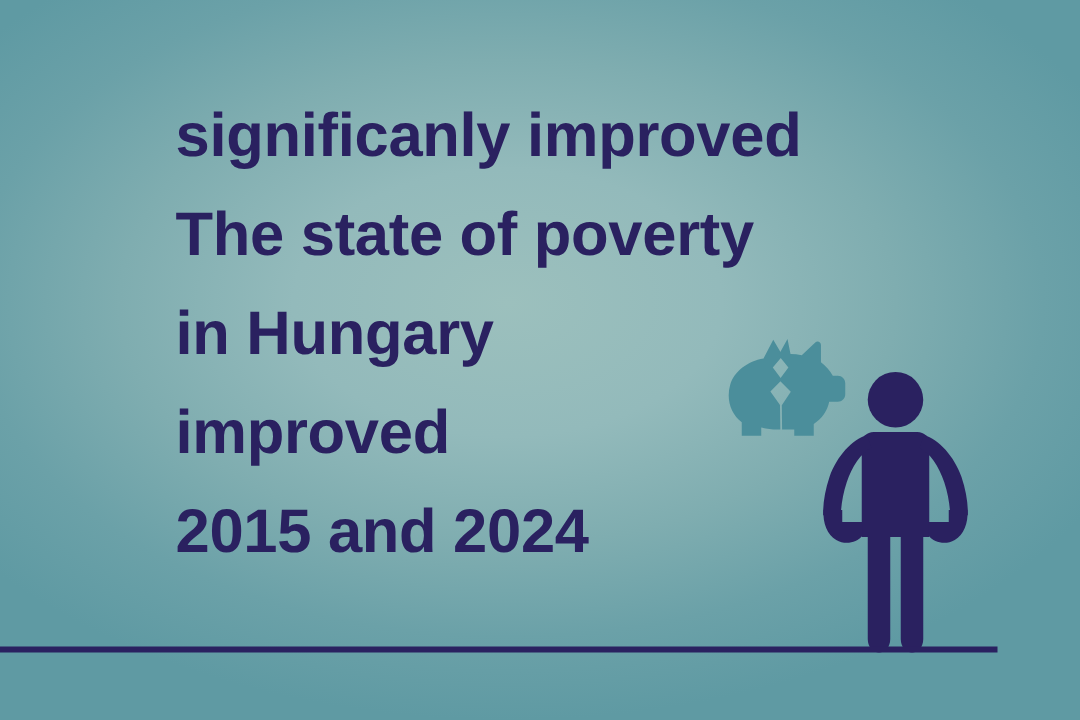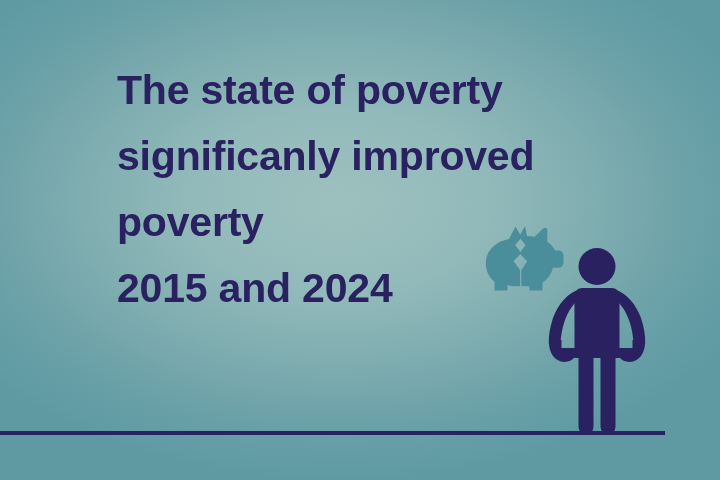--- a/index.html
+++ b/index.html
@@ -61,23 +61,24 @@
     height: 4px;
     background: #2a2160;
   }
 </style>
 </head>
 <body>
 
 <div id="slide">
 
   <div id="title-block">
+    <span class="title-line">significanly improved</span>
     <span class="title-line">The state of poverty</span>
-    <span class="title-line">significanly improved</span>
-    <span class="title-line">poverty</span>
+    <span class="title-line">in Hungary</span>
+    <span class="title-line">improved</span>
     <span class="title-line">2015 and 2024</span>
   </div>
 
   <svg id="piggy-bank-icon" viewBox="0 0 80 72">
     <g fill="#4b8e9b">
 
       <path d="M30.5 2.5
                L24.0 15.0
                C13.5 16.8 4.5 23.5 1.8 32.5
                C -1.0 42.0 2.2 52.0 9.5 57.5

